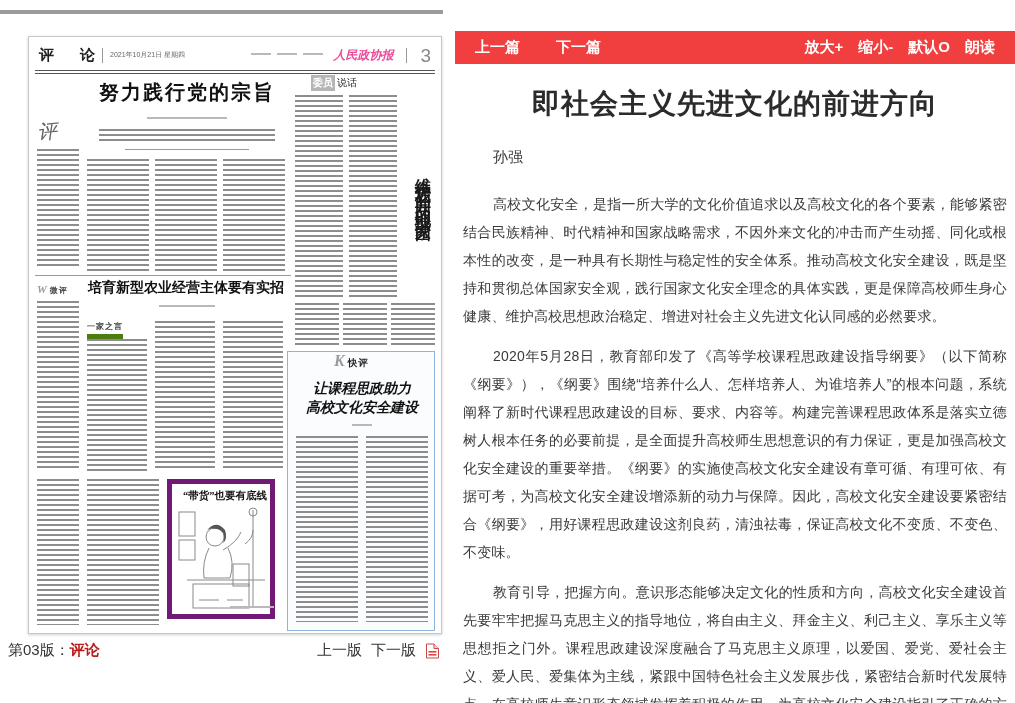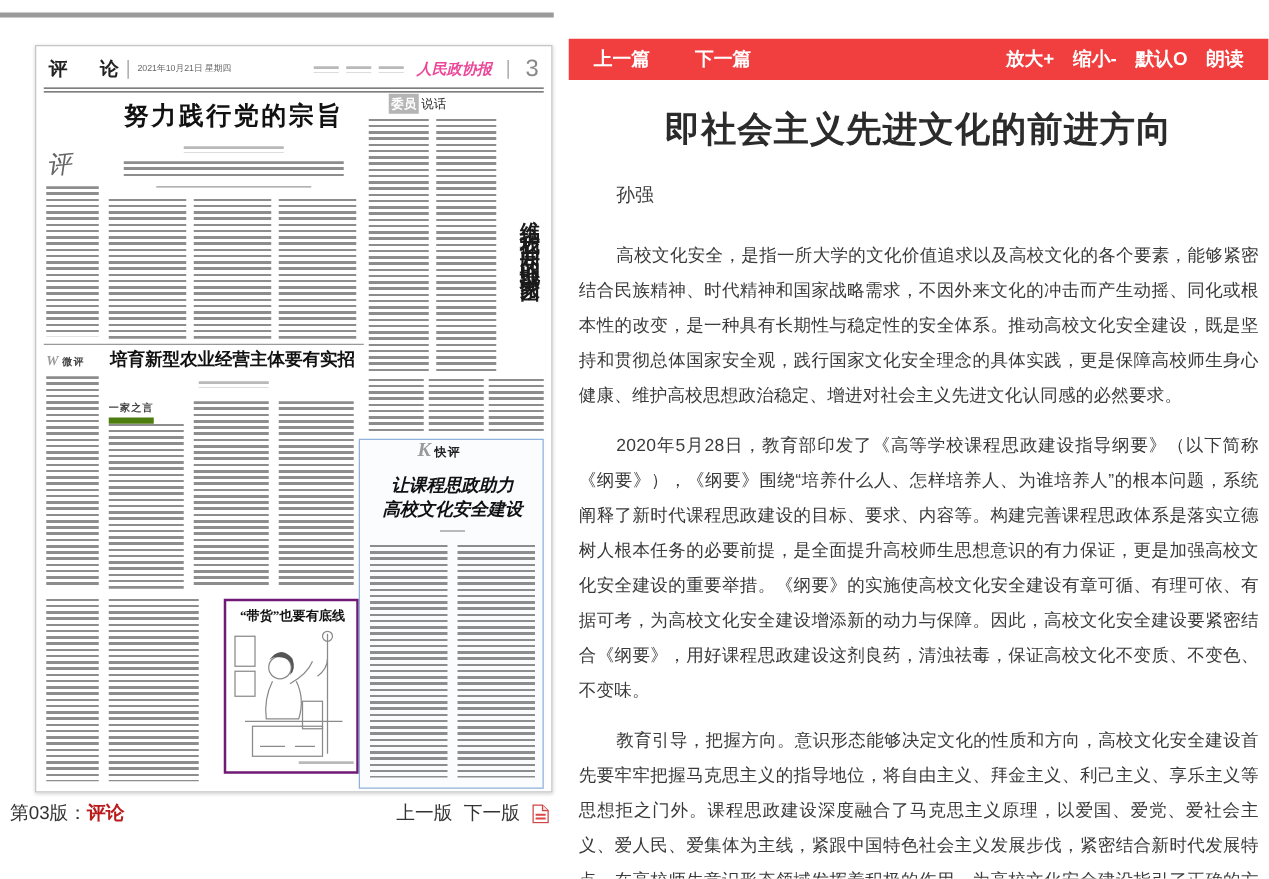--- a/index.html
+++ b/index.html
@@ -42,21 +42,21 @@
   .wy-grey{background:#b5b5b5;color:#fff;font-weight:bold;font-size:10px;padding:1px 2px;}
   .wy-black{color:#222;font-weight:normal;font-size:10px;}
   .k-big{font-style:italic;font-size:16px;color:#9a9a9a;margin-right:2px;}
   .k-small{font-weight:bold;font-size:9.5px;color:#222;}
   .w-big{font-style:italic;font-size:11px;color:#9a9a9a;margin-right:2px;}
 
   #hi-box{left:258px;top:314px;width:148px;height:280px;border:1px solid #8fb3da;
           background:rgba(236,244,252,.25);}
   .hi-hl{position:absolute;left:0;width:148px;text-align:center;font-weight:bold;font-size:14px;color:#111;font-style:italic;}
 
-  #cartoon{left:138px;top:442px;width:108px;height:140px;border:2px solid #701a75;background:#fff;margin-left:12px;}
+  #cartoon{left:138px;top:442px;width:108px;height:140px;border:5px solid #701a75;background:#fff;}
   .cartoon-title{position:absolute;left:0;top:5px;width:106px;text-align:center;
                  font-weight:bold;font-size:10.5px;color:#111;white-space:nowrap;}
 
   .p-foot-left{left:8px;top:641px;font-size:15px;color:#333;}
   .p-foot-left b{color:#b91c1c;}
   .p-foot-right{left:280px;top:641px;width:160px;display:flex;justify-content:flex-end;
                 align-items:center;gap:9px;font-size:15px;color:#333;}
   .foot-link{cursor:pointer;}
 
   

